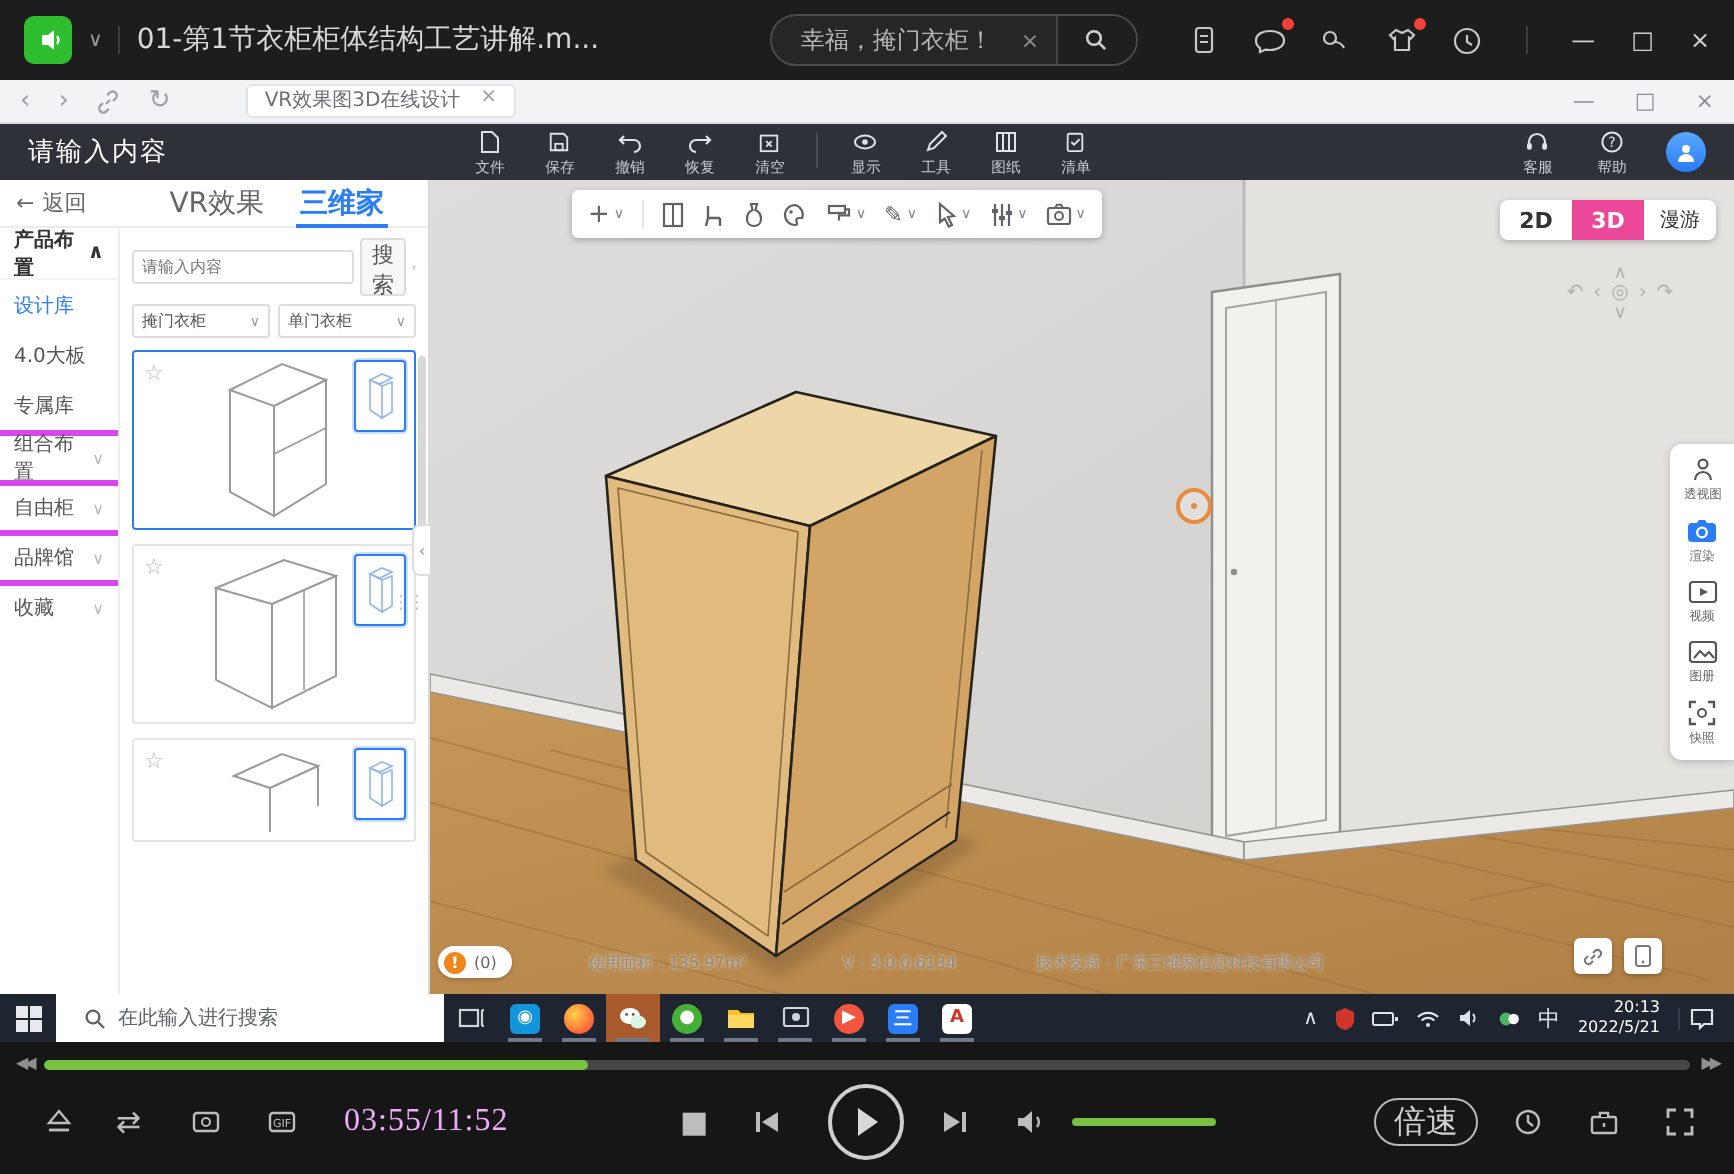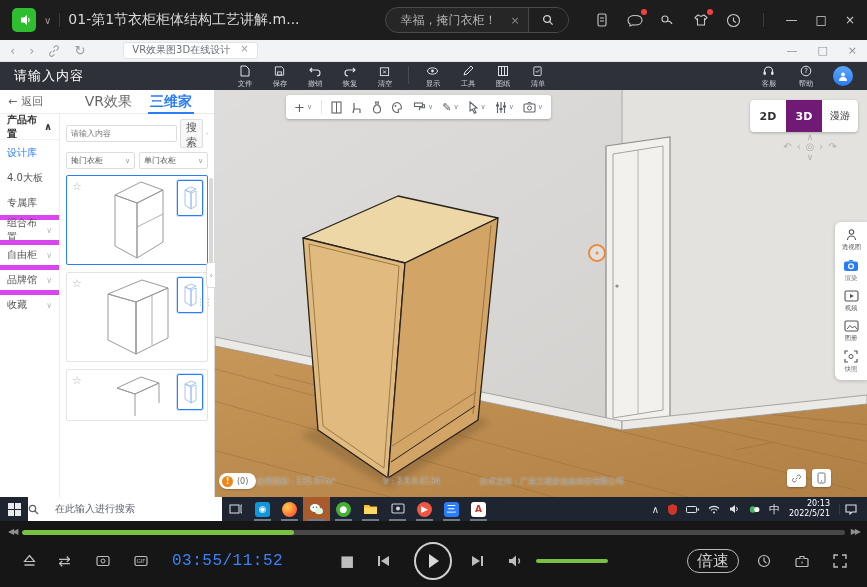--- a/index.html
+++ b/index.html
@@ -61,21 +61,21 @@
   .stab{font-size:14px;color:#666;padding:4px 0 3px;position:relative}
   .stab.active{color:#2a7cf7;font-weight:bold}
   .stab.active::after{content:"";position:absolute;left:-2px;right:-2px;bottom:0;height:2px;background:#2a7cf7}
   .side-main{flex:1;display:flex;min-height:0}
   .nav-col{width:60px;border-right:1px solid #eee;display:flex;flex-direction:column}
   .nav-head{height:26px;display:flex;align-items:center;justify-content:space-between;padding:0 7px;
     font-size:10px;font-weight:bold;color:#333;border-bottom:1px solid #f2f2f2}
   .nav-item{height:25px;display:flex;align-items:center;justify-content:space-between;padding:0 7px;
     font-size:10px;color:#555}
   .nav-item.sel{color:#2a7cf7}
-  .nav-item.grp{border-top:5px solid #d946ef}
+  .nav-item.grp{border-top:3px solid #d946ef}
   .nav-item .chev{color:#b9b9b9;font-size:8px}
   .list-col{flex:1;position:relative;padding:5px 6px 0 6px;overflow:hidden}
   .srch-row{display:flex;align-items:center;gap:3px;margin-bottom:4px}
   .srch-input{flex:1;height:17px;border:1px solid #ddd;border-radius:2px;font-size:8px;color:#555;padding:0 4px;
     font-family:inherit;background:#fff}
   .srch-btn{height:29px;border:1px solid #ddd;background:#f7f7f7;font-size:11px;color:#555;padding:0 5px;border-radius:2px}
   .dd-row{display:flex;gap:4px;margin-bottom:6px}
   .dd{flex:1;height:17px;border:1px solid #ddd;border-radius:2px;display:flex;align-items:center;
     justify-content:space-between;padding:0 4px;font-size:8px;color:#555}
   .dd .chev{color:#999;font-size:7px}
@@ -98,23 +98,23 @@
 
   
   #canvas{position:relative;flex:1;background:#d8d7d3;overflow:hidden}
   .cv-toolbar{position:absolute;top:5px;left:71px;height:24px;background:#fff;border-radius:3px;
     box-shadow:0 1px 3px rgba(0,0,0,.25);display:flex;align-items:center;padding:0 8px;gap:9px;z-index:4}
   .cv-it{display:flex;align-items:center;gap:2px;color:#5f6368}
   .cv-it .chev{font-size:7px;color:#888}
   .cv-sep{width:1px;height:14px;background:#e3e3e3}
   .view-toggle{position:absolute;top:10px;right:9px;display:flex;background:#fff;border-radius:4px;overflow:hidden;
     box-shadow:0 1px 3px rgba(0,0,0,.25);z-index:4}
-  .vt{width:36px;height:32px;display:flex;align-items:center;justify-content:center;font-size:11px;
+  .vt{width:36px;height:20px;display:flex;align-items:center;justify-content:center;font-size:11px;
     font-weight:bold;color:#333}
-  .vt.active{background:#701a75;color:#fff}
+  .vt.active{background:#ec4899;color:#fff}
   .vt.cn{font-weight:normal;font-size:10px}
   .navpad{position:absolute;top:42px;right:24px;width:66px;color:#b2b0ab;text-align:center;z-index:4;
     font-size:9px;line-height:10px}
   .navpad .mid{display:flex;justify-content:center;align-items:center;gap:5px;font-size:10px}
   .rail{position:absolute;right:0;top:132px;width:32px;background:#fff;border-radius:6px 0 0 6px;
     box-shadow:0 1px 4px rgba(0,0,0,.2);padding:6px 0;display:flex;flex-direction:column;gap:7px;z-index:4}
   .rail-it{display:flex;flex-direction:column;align-items:center;gap:1px}
   .rail-it .rlab{font-size:7px;color:#666;transform:scale(.9);white-space:nowrap}
   .cv-status{position:absolute;left:4px;bottom:7px;right:10px;height:18px;display:flex;align-items:center;z-index:4}
   .info-pill{height:16px;background:#fff;border-radius:9px;box-shadow:0 1px 2px rgba(0,0,0,.2);
@@ -129,41 +129,41 @@
 
   
   #subtitle{position:absolute;top:434px;left:0;width:867px;text-align:center;z-index:20;
     font-size:23px;font-weight:bold;color:#fff;letter-spacing:1px;
     text-shadow:-2px 0 0 #000,2px 0 0 #000,0 -2px 0 #000,0 2px 0 #000,-1px -1px 0 #000,1px 1px 0 #000,-1px 1px 0 #000,1px -1px 0 #000}
 
   
   #taskbar{position:absolute;top:497px;left:0;width:867px;height:24px;background:#1e2430;
     display:flex;align-items:stretch;z-index:15}
   .tk-start{width:28px;display:flex;align-items:center;justify-content:center}
-  .tk-search{width:194px;background:#fff;display:flex;align-items:center;gap:16px;padding:0 0}
+  .tk-search{width:194px;background:#fff;display:flex;align-items:center;gap:6px;padding:0 14px}
   .tk-search span{font-size:10px;color:#5f6368;white-space:nowrap}
   .tk-ic{width:27px;display:flex;align-items:center;justify-content:center;position:relative}
   .tk-ic.open::after{content:"";position:absolute;bottom:0;left:5px;right:5px;height:2px;background:#6f7988}
   .tk-ic.hl{background:#a85c2e}
   .appic{width:15px;height:15px;border-radius:3px;display:flex;align-items:center;justify-content:center;
     font-size:9px;font-weight:bold;color:#fff}
   .tray{margin-left:auto;display:flex;align-items:center;gap:9px;padding-right:6px}
   .tray .tic{color:#dfe3ea;font-size:10px;display:flex;align-items:center}
   .tk-time{color:#fff;font-size:8px;text-align:right;line-height:10px}
   .tk-action{width:22px;border-left:1px solid #343c4b;display:flex;align-items:center;justify-content:center}
 
   
   #playerbar{position:absolute;top:521px;left:0;width:867px;height:66px;background:#161616}
   .seek{display:flex;align-items:center;gap:6px;padding:7px 8px 0}
   .seek .sar{color:#8f8f8f;font-size:8px;letter-spacing:-2px;line-height:1}
   .sbar{flex:1;height:5px;background:#474747;border-radius:3px;overflow:hidden}
   .sfill{height:100%;background:#79c141;border-radius:3px}
   .controls{position:absolute;top:16px;left:0;right:0;height:48px}
   .pc{position:absolute;top:50%;transform:translateY(-50%);color:#bdbdbd;display:flex;align-items:center;justify-content:center}
-  .ptime{font-size:16px;color:#3b82f6;letter-spacing:.5px;font-family:Liberation Mono, monospace}
+  .ptime{font-size:16px;color:#f0abfc;letter-spacing:.5px;font-family:Liberation Serif, serif}
   .playbtn{width:38px;height:38px;border:2px solid #cfcfcf;border-radius:50%;display:flex;align-items:center;justify-content:center}
   .volbar{width:72px;height:4px;background:#79c141;border-radius:2px}
   .speed{border:1px solid #b9b9b9;border-radius:12px;color:#cfcfcf;font-size:16px;padding:3px 9px;line-height:1}
 </style>
 </head>
 <body>
 
 <div id="screen">
 
   <div id="titlebar">
@@ -640,21 +640,21 @@
             </svg>
           <span class="rlab">快照</span>
         </div>
       </div>
 
       <div class="cv-status">
         <div class="info-pill">
           <span class="info-dot">!</span>
           <span class="info-cnt">(0)</span>
         </div>
-        <span class="stx" style="">使用面积：135.97m²</span>
+        <span class="stx" style="margin-left:38px">使用面积：135.97m²</span>
         <span class="stx" style="margin-left:48px">V：3.0.0.6134</span>
         <span class="stx" style="margin-left:40px">技术支持：广东三维家信息科技有限公司</span>
       </div>
 
       <div class="cv-br">
         <span class="cv-brb">
           <svg width="11" height="11" viewBox="0 0 11 11">
               <path d="M4.5 6.5l2-2M3 5L1.8 6.2a1.8 1.8 0 002.5 2.5L5.5 7.5M8 6l1.2-1.2a1.8 1.8 0 00-2.5-2.5L5.5 3.5" fill="none" stroke="#777" stroke-width="1"></path>
             </svg>
         </span>

